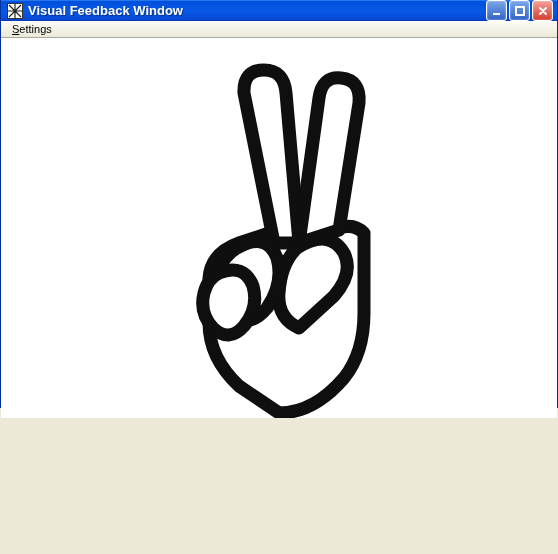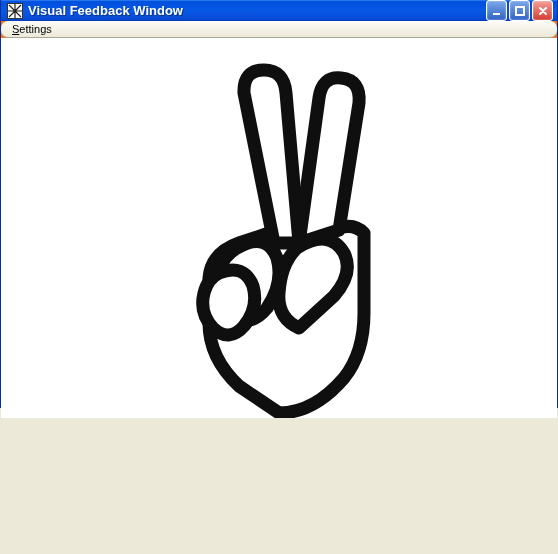--- a/index.html
+++ b/index.html
@@ -52,21 +52,20 @@
   .win-btn.blue { background: linear-gradient(to bottom,#7ba7e8,#3162c6); }
   .win-btn.red  { background: linear-gradient(to bottom,#f5a09a,#d43b2f); }
   .win-btn svg { display:block; }
   .menubar {
     height: 20px;
     background: linear-gradient(to bottom,#fdfcf8,#ece9d8);
     border-bottom: 1px solid #aca899;
     display: flex;
     align-items: center;
     padding-left: 4px;
-    border-radius: 7px;
   }
   .menu-item {
     padding: 2px 7px;
     font-size: 11px;
     color: #000;
     cursor: default;
   }
   .menu-item .ul { text-decoration: underline; }
   .client {
     flex: 1;

